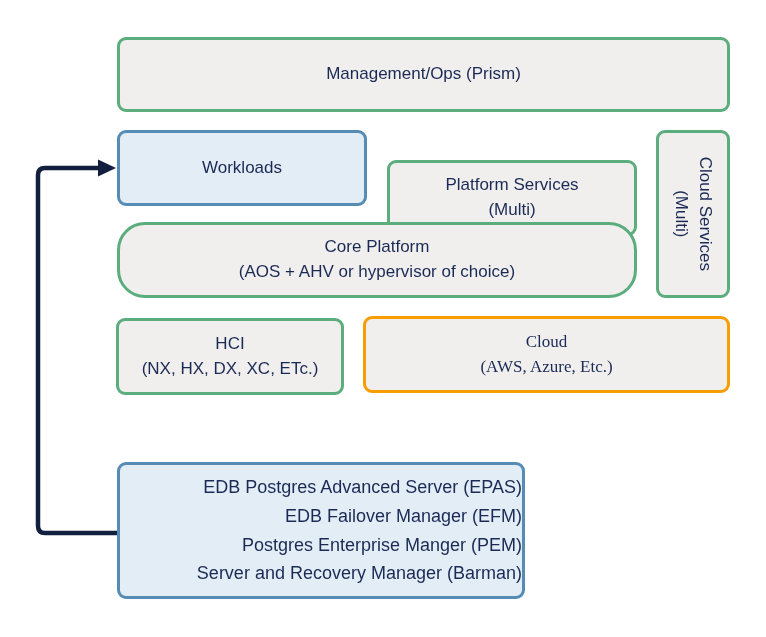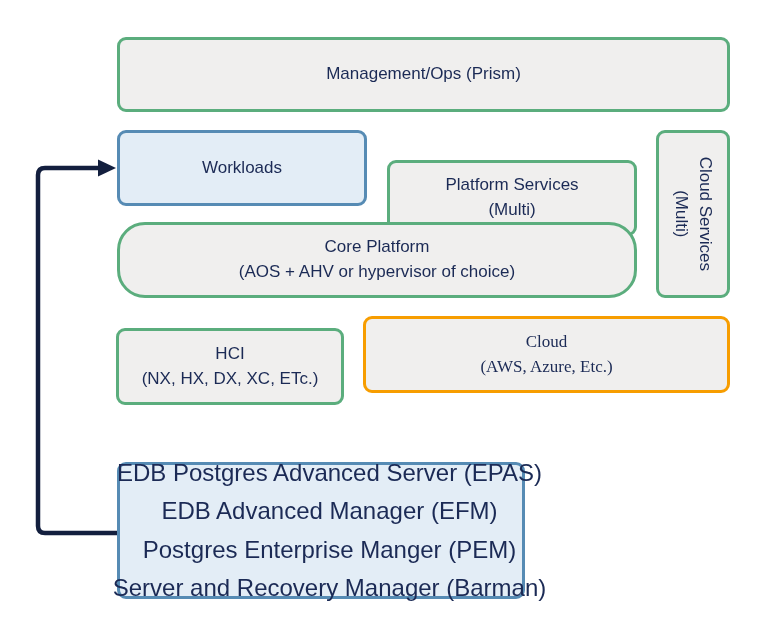--- a/index.html
+++ b/index.html
@@ -37,25 +37,25 @@
   }
   .box.blue{border-color:var(--blue);background:var(--blue-fill);}
   .box.orange{border-color:var(--orange);}
   .box .line{white-space:nowrap;}
 
   #box-management{left:117px;top:37px;width:613px;height:75px;}
   #box-workloads{left:117px;top:130px;width:250px;height:76px;}
   #box-platform-services{left:387px;top:130px;width:250px;height:76px;margin-top:30px;}
   #box-cloud-services{left:656px;top:130px;width:74px;height:168px;}
   #box-core-platform{left:117px;top:222px;width:520px;height:76px;border-radius:28px;}
-  #box-hci{left:116px;top:328px;width:228px;height:77px;}
+  #box-hci{left:116px;top:318px;width:228px;height:77px;}
   #box-cloud{left:363px;top:316px;width:367px;height:77px;font-family:Liberation Serif, serif;}
   #box-edb{left:117px;top:462px;width:408px;height:137px;
-    align-items:center;text-align:left;
-    padding-left:17px;font-size:24px;line-height:1.6;}
+    align-items:flex-end;text-align:left;
+    padding-left:17px;font-size:18px;line-height:1.6;}
 
   .rotated{
     transform:rotate(90deg);
     white-space:nowrap;
     text-align:center;
     line-height:1.4;
   }
   .arrow-layer{
     position:absolute;left:0;top:0;width:766px;height:637px;
     pointer-events:none;
@@ -101,18 +101,18 @@
     <div class="line">(NX, HX, DX, XC, ETc.)</div>
   </div>
 
   <div class="box orange" id="box-cloud">
     <div class="line">Cloud</div>
     <div class="line">(AWS, Azure, Etc.)</div>
   </div>
 
   <div class="box blue" id="box-edb">
     <div class="line">EDB Postgres Advanced Server (EPAS)</div>
-    <div class="line">EDB Advanced Manager (EFM)</div>
+    <div class="line">EDB Failover Manager (EFM)</div>
     <div class="line">Postgres Enterprise Manger (PEM)</div>
     <div class="line">Server and Recovery Manager (Barman)</div>
   </div>
 
 </div>
 
 </body></html>

